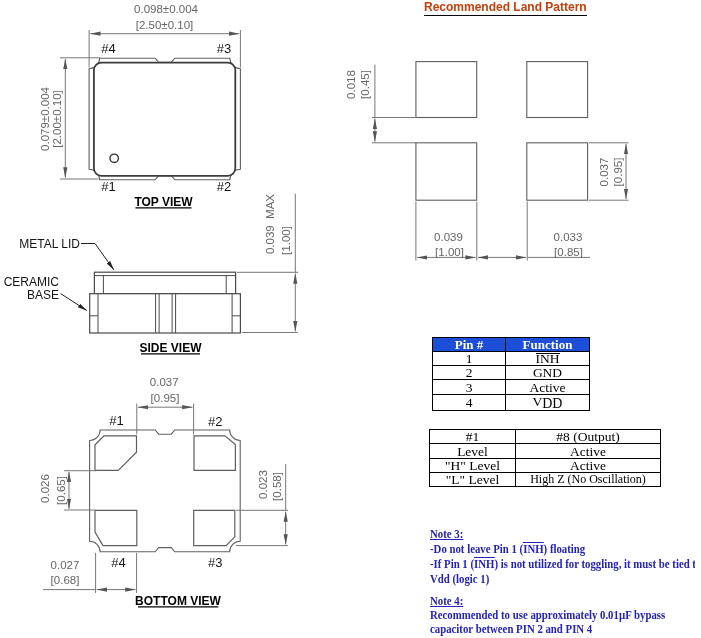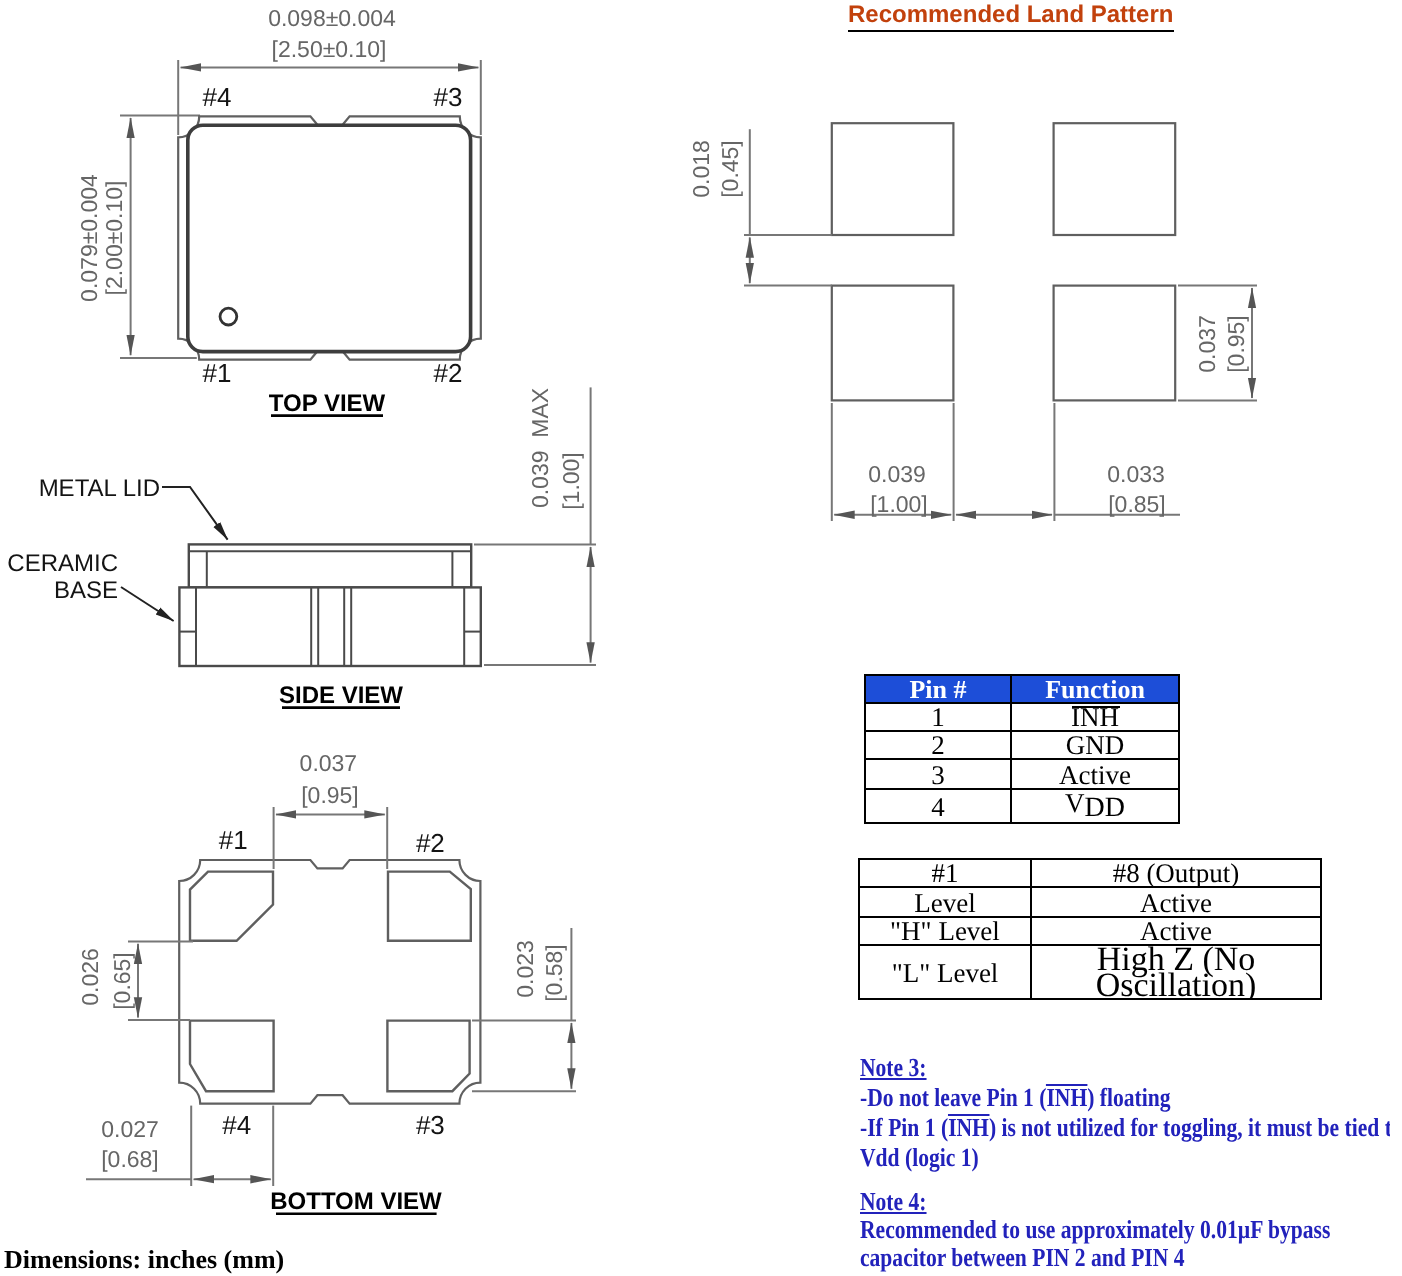--- a/index.html
+++ b/index.html
@@ -281,32 +281,31 @@
  <tr style="height:15px;font-size:13.5px;">
             <td>Level</td>
             <td>Active</td>
           </tr>
  <tr style="height:12px;font-size:13.5px;">
             <td>"H" Level</td>
             <td>Active</td>
           </tr>
  <tr style="height:14px;font-size:13.5px;">
             <td>"L" Level</td>
-            <td style="font-size:17px;">High Z (No Oscillation)</td>
+            <td style="font-size:12px;">High Z (No Oscillation)</td>
           </tr>
 </tbody>
       </table>
 </div>
 
 <div class="ht notes" style="left:430px;top:525.5px;line-height:15px;">
  <span class="nt">Note 3:</span><br>
  -Do not leave Pin 1 (<span class="ov">INH</span>) floating<br>
  -If Pin 1 (<span class="ov">INH</span>) is not utilized for toggling, it must be tied to<br>
  Vdd (logic 1)
 </div>
 <div class="ht notes" style="left:430px;top:594px;line-height:14px;">
  <span class="nt">Note 4:</span><br>
  Recommended to use approximately 0.01µF bypass<br>
  capacitor between PIN 2 and PIN 4
 </div>
 
-<div class="ht foot" style="left:2px;top:621.5px;">Dimensions: inches (mm)</div>
 </div>
 
 </body></html>

